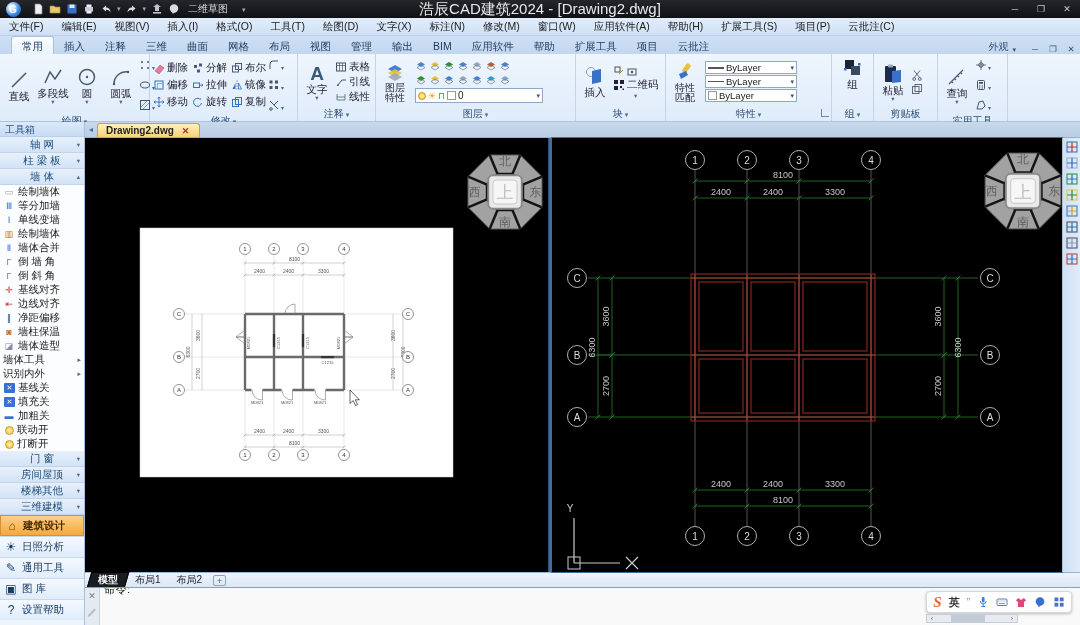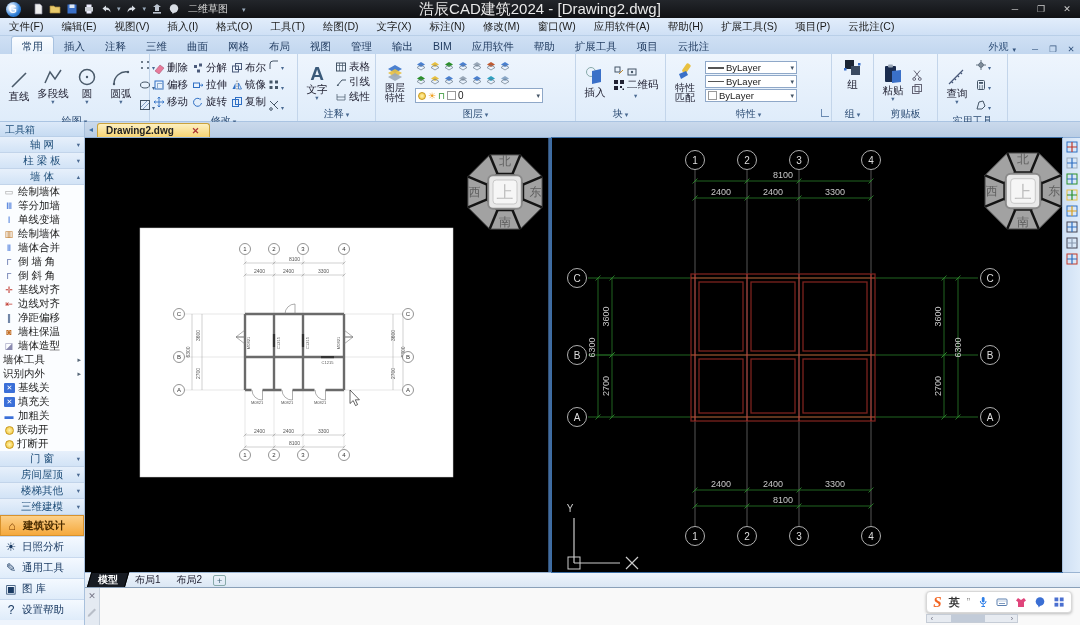--- a/index.html
+++ b/index.html
@@ -93,21 +93,21 @@
   .tb-arrow { margin-left:auto; margin-right:3px; font-size:7px; color:#567; }
   .tb-big { height:21px; display:flex; align-items:center; gap:4px; padding-left:4px;
     background:linear-gradient(#f4f9ff,#dfecfa); border-top:1px solid #c8d9ee; color:#1a3a62; }
   .tb-big .ic { width:14px; text-align:center; font-size:12px; }
   .tb-big.active { background:linear-gradient(#fcd089,#f5a93d); border:1px solid #d8922c; color:#4a2c00; font-weight:bold; }
 
   .docarea { position:absolute; left:85px; top:122px; width:995px; height:503px; }
   .doctabs { height:16px; background:linear-gradient(#cad9ec,#b9cde4); display:flex; align-items:flex-end;
     border-bottom:1px solid #8fb0d8; }
   .dt-nav { width:12px; font-size:8px; color:#3a6ea5; text-align:center; line-height:15px; }
-  .doctab { display:flex; align-items:center; gap:18px; padding:1px 10px 1px 8px; margin-top:1px;
+  .doctab { display:flex; align-items:center; gap:8px; padding:1px 10px 1px 8px; margin-top:1px;
     background:linear-gradient(#fdf0c0,#f7d474); border:1px solid #caa23c; border-bottom:none;
     border-radius:3px 3px 0 0; font-size:10px; font-weight:bold; color:#222; }
   .doctab .x { color:#a33; font-weight:bold; font-size:9px; }
 
   .canvas { position:relative; width:995px; height:434px; background:#000; }
   #vp-left { position:absolute; left:0; top:0; }
   .vp-divider { position:absolute; left:463px; top:0; width:4px; height:434px;
     background:linear-gradient(90deg,#28415f,#4a7ab5,#28415f); }
   #vp-right-wrap { position:absolute; left:467px; top:0; width:510px; height:434px; outline:1px solid #3c6ea5; }
   .right-strip { position:absolute; left:977px; top:0; width:18px; height:434px;
@@ -1121,20 +1121,21 @@
       </div>
 
     <div class="cmd">
       <div class="cmd-gutter">
         <span>✕</span>
         <svg class="mini" viewBox="0 0 12 12">
             <path d="M2 10 L8.5 3.5 L10 5 L3.5 11.5 L1.8 11.8 Z" fill="#b8bec8"></path>
           </svg>
       </div>
       <div class="cmd-lines" id="cmd-lines">
+          <div class="cmd-line">命令:</div>
         </div>
       <div class="sogou">
         <span class="slogo">S</span>
         <span class="lang">英</span>
         <span class="qm">”</span>
         <svg class="mini" viewBox="0 0 12 12">
             <rect x="4.8" y="1" width="2.8" height="5.5" rx="1.4" fill="#2f7fe8"></rect>
             <path d="M3.3 5 a2.9 2.9 0 0 0 5.8 0" fill="none" stroke="#2f7fe8"></path>
             <line x1="6.2" y1="8" x2="6.2" y2="10.3" stroke="#2f7fe8"></line>
             <line x1="4.4" y1="10.5" x2="8" y2="10.5" stroke="#2f7fe8"></line>

